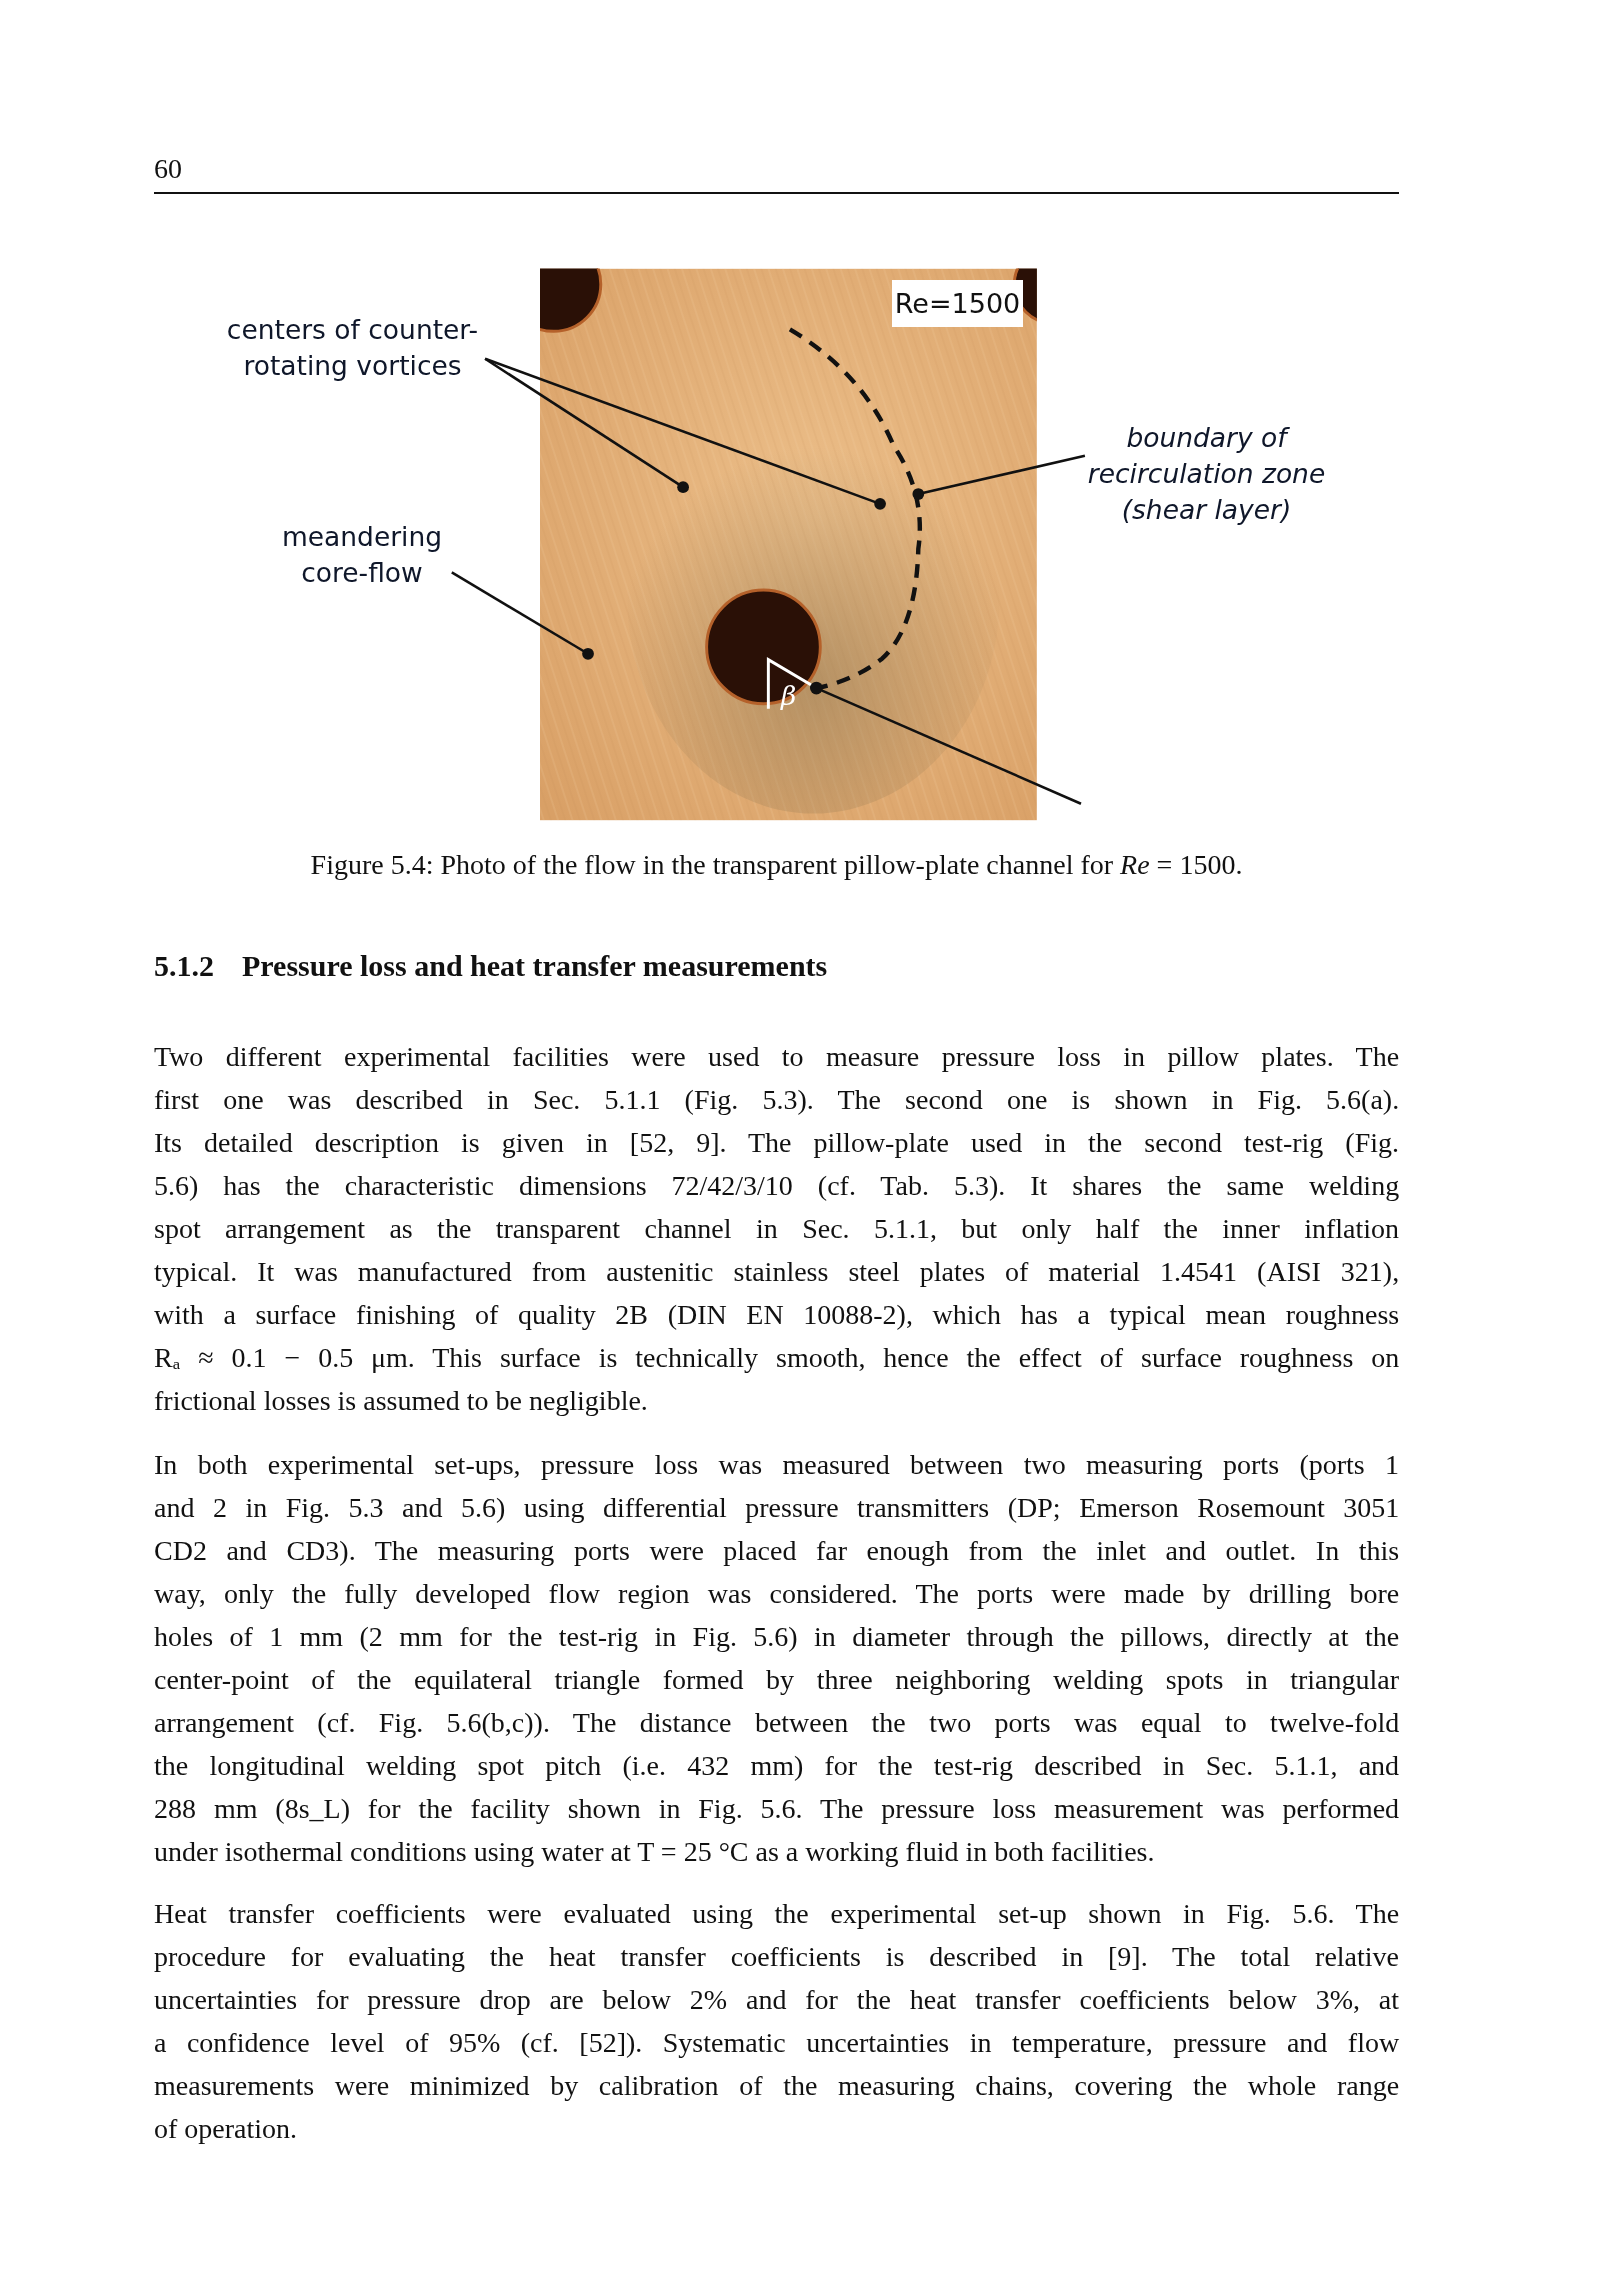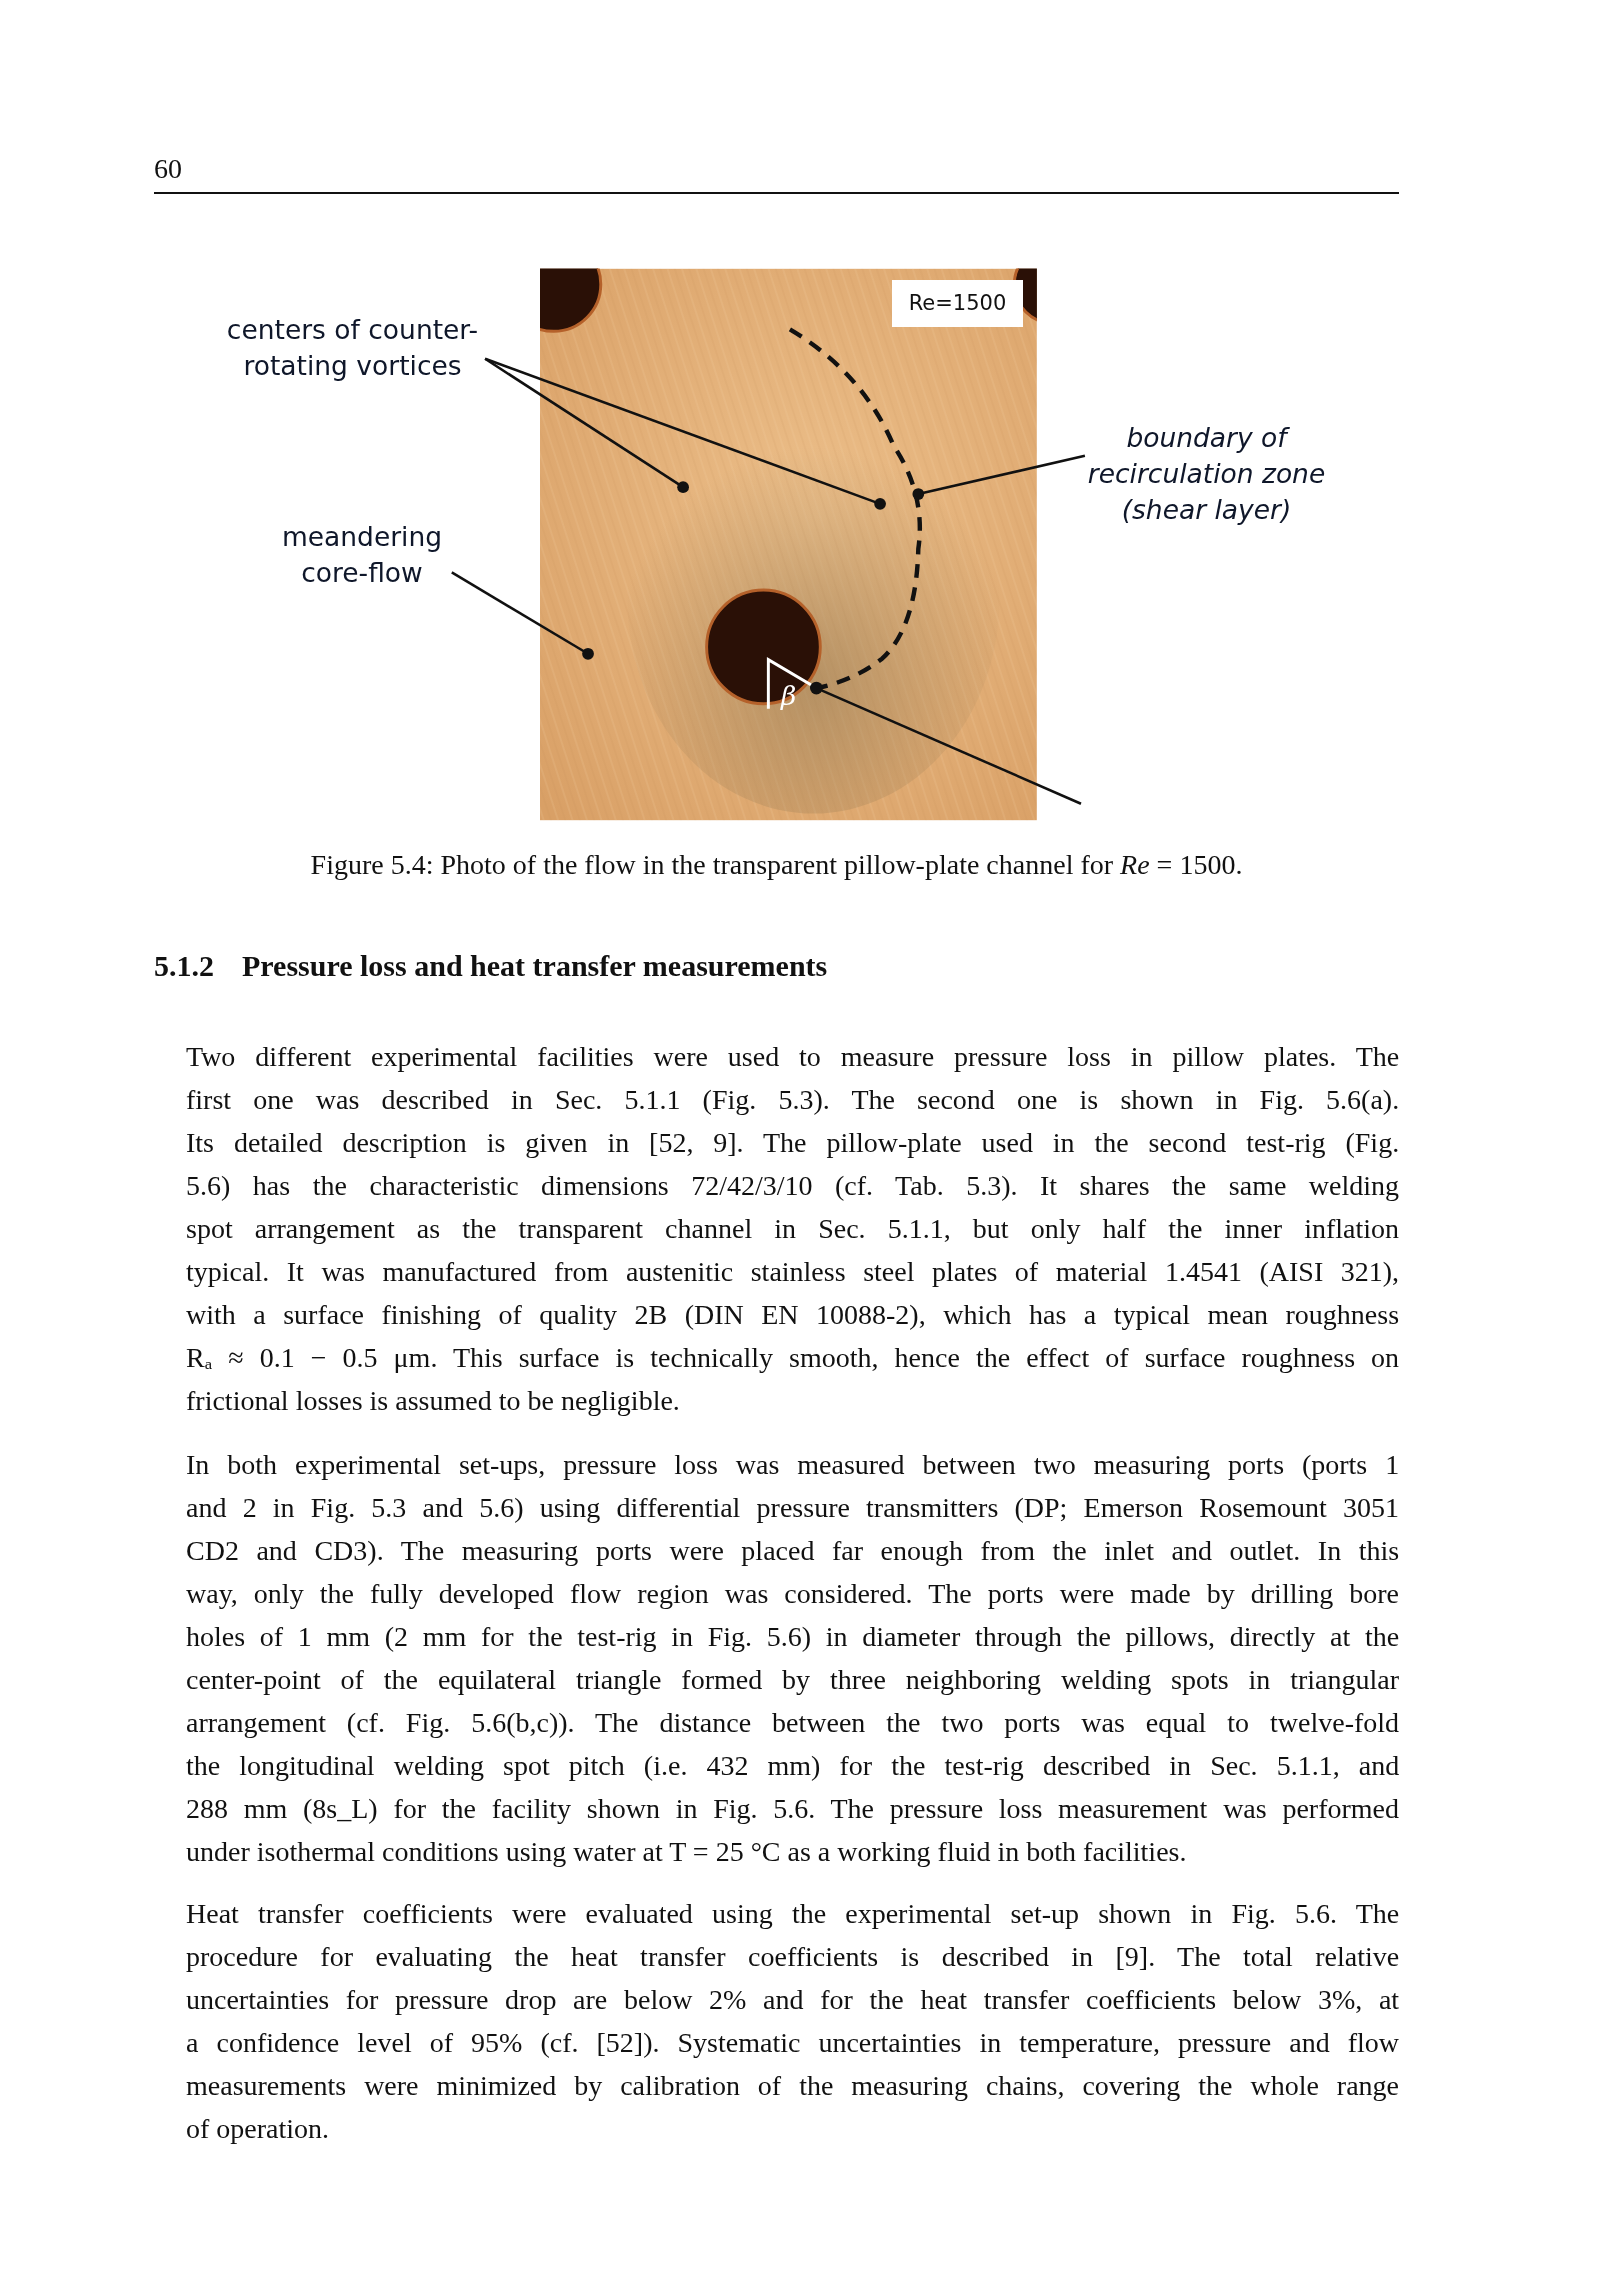--- a/index.html
+++ b/index.html
@@ -8,31 +8,31 @@
   .abs { position: absolute; }
   .runhead { left: 154px; top: 149px; width: 1245px; height: 39px; font-size: 28px; }
   .runhead .pageno { position: absolute; left: 0; top: 3.9px; }
   .runhead .chap { position: absolute; right: 0; top: 3.9px; font-style: italic; }
   .rule { left: 154px; top: 192px; width: 1245px; height: 2px; background: #111; }
 
   .figure { left: 0; top: 0; width: 1621px; height: 843px; }
   .fig-label { font-family: "DejaVu Sans", "Liberation Sans", sans-serif; font-size: 26.5px;
                color: #0f172a; text-align: center; line-height: 36px; white-space: nowrap; }
   .re-box { left: 892px; top: 280px; width: 131px; height: 47px; background: #fff;
-            font-family: "DejaVu Sans", "Liberation Sans", sans-serif; font-size: 21px;
+            font-family: "DejaVu Sans", "Liberation Sans", sans-serif; font-size: 27px;
             text-align: center; line-height: 47px; color: #111; }
 
   .caption { left: 154px; top: 849px; width: 1245px; text-align: center; font-size: 28px; font-family: Liberation Serif, serif; }
   .caption i { font-style: italic; }
 
   .heading { left: 154px; top: 949px; font-size: 30px; font-weight: bold; white-space: nowrap; }
   .heading .num { margin-right: 28px; }
 
   .para { left: 154px; width: 1245px; font-size: 28px; line-height: 43px; text-align: justify; }
-  .para .line { display: block; text-align: justify; text-align-last: justify; white-space: nowrap; height: 43px; margin-left: 32px; }
+  .para .line { display: block; text-align: justify; text-align-last: justify; white-space: nowrap; height: 43px; }
   .para .line.last { text-align-last: left; }
   .para .line span { white-space: pre; }
 </style>
 </head>
 <body>
 
 <div class="abs runhead">
   <span class="pageno">60</span>
 </div>
 <div class="abs rule"></div>

